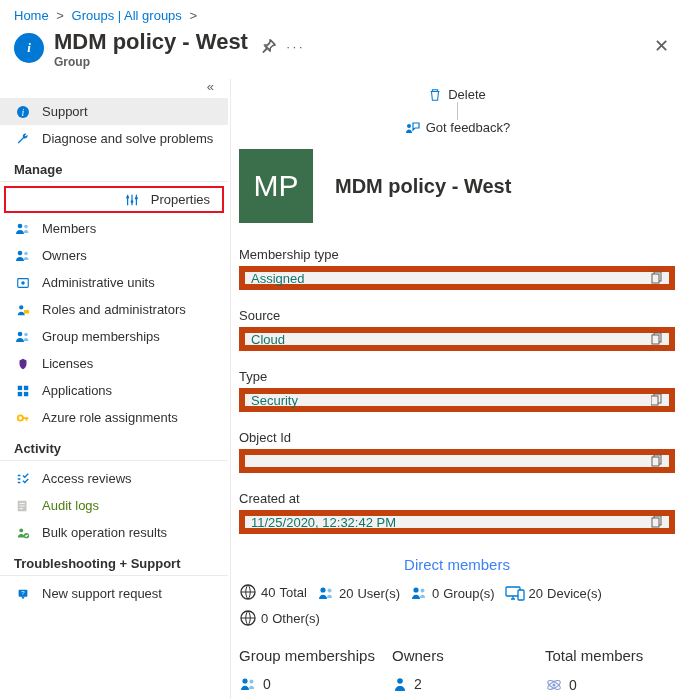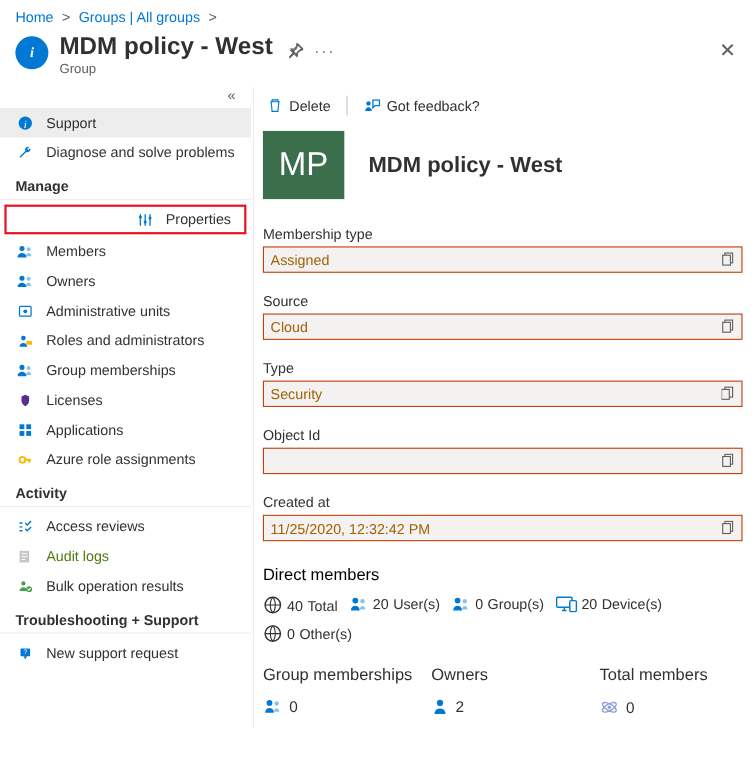--- a/index.html
+++ b/index.html
@@ -8,56 +8,56 @@
   
   .breadcrumb { padding: 8px 14px 2px; font-size: 13px; color: #0078d4; }
   .breadcrumb .sep { color: #605e5c; margin: 0 4px; }
   .breadcrumb span.link { cursor: pointer; text-align: center; }
 
   
   .header { display: flex; align-items: flex-start; padding: 4px 14px 10px; position: relative; }
   .header .info-badge { width: 30px; height: 30px; border-radius: 50%; background: #0078d4; color: #fff; display: flex; align-items: center; justify-content: center; font-style: italic; font-weight: bold; font-family: Georgia, serif; margin-top: 4px; flex-shrink: 0; }
   .header .title-wrap { margin-left: 10px; }
   .header .title { font-size: 22px; font-weight: 600; }
-  .header .subtitle { font-size: 12px; color: #605e5c; }
+  .header .subtitle { font-size: 12px; color: #605e5c; font-weight: bold; }
   .header .pin { margin-left: 14px; margin-top: 10px; color: #605e5c; cursor: pointer; }
   .header .more { margin-left: 10px; margin-top: 10px; color: #605e5c; cursor: pointer; letter-spacing: 2px; }
   .header .close { position: absolute; right: 18px; top: 10px; font-size: 18px; color: #605e5c; cursor: pointer; }
 
   .layout { display: flex; }
 
   
   .sidebar { width: 230px; flex-shrink: 0; padding-right: 2px; }
   .collapse { text-align: right; padding: 0 14px 4px; color: #605e5c; font-size: 13px; cursor: pointer; }
   .nav-item { display: flex; align-items: center; padding: 6px 14px; cursor: pointer; font-size: 13px; }
   .nav-item .icon { width: 18px; display: inline-flex; justify-content: center; margin-right: 10px; }
   .nav-item.active { background: #ededed; }
   .nav-item.highlight { border: 2px solid #e81123; padding: 4px 12px; margin: 2px 4px 2px 4px; justify-content: flex-end; }
   .nav-item.muted span.label { color: #4d7c0f; }
   .section-head { font-weight: 600; padding: 10px 14px 4px; font-size: 13px; border-bottom: 1px solid #edebe9; margin-bottom: 4px; }
   
   
   .main { flex: 1; padding: 0 12px 10px 8px; border-left: 1px solid #edebe9; }
-  .cmdbar { display: flex; align-items: center; padding: 8px 4px; font-size: 13px; }
+  .cmdbar { display: flex; align-items: center; padding: 8px 4px; font-size: 13px; flex-direction: column; }
   .cmdbar .cmd { display: flex; align-items: center; cursor: pointer; color: #323130; }
   .cmdbar .cmd svg, .cmdbar .cmd .icn { margin-right: 6px; }
   .cmdbar .divider { width: 1px; height: 18px; background: #c8c6c4; margin: 0 14px; }
 
   .grpheader { display: flex; align-items: center; margin: 6px 0 24px; }
-  .avatar { width: 74px; height: 62px; background: #3b6e4b; color: #fff; display: flex; align-items: center; justify-content: center; font-size: 30px; font-weight: 400; }
+  .avatar { width: 74px; height: 74px; background: #3b6e4b; color: #fff; display: flex; align-items: center; justify-content: center; font-size: 30px; font-weight: 400; }
   .grpheader .name { font-size: 20px; font-weight: 700; margin-left: 22px; }
 
   .field { margin-bottom: 18px; }
   .field-label { font-size: 13px; margin-bottom: 4px; color: #323130; }
-  .field-box { display: flex; align-items: center; border: 1px solid #c2410c; background: #f3f2f1; height: 24px; padding: 0 6px; font-size: 13px; color: #a16207; }
+  .field-box { display: flex; align-items: center; border: 6px solid #c2410c; background: #f3f2f1; height: 24px; padding: 0 6px; font-size: 13px; color: #0f766e; }
   .field-box .val { flex: 1; white-space: nowrap; overflow: hidden; }
   .field-box .copy { color: #605e5c; cursor: pointer; }
 
-  .section-title { font-size: 15px; margin: 22px 0 10px; color: #000000; }
-  .stat-row { display: flex; flex-wrap: wrap; gap: 8px 10px; font-size: 13px; align-items: flex-start; }
+  .section-title { font-size: 15px; margin: 22px 0 10px; color: #3b82f6; text-align: center; }
+  .stat-row { display: flex; flex-wrap: wrap; gap: 8px 10px; font-size: 13px; align-items: flex-end; }
   .stat { display: flex; align-items: center; gap: 4px; white-space: nowrap; }
   .stat .num { font-weight: 400; }
   .stat .lbl { color: #323130; }
 
   .triple { display: flex; margin-top: 20px; }
   .triple .col { flex: 1; }
   .triple .col:last-child { flex: 0 0 130px; }
   .triple .hd { font-size: 15px; margin-bottom: 12px; }
   .triple .val { display: flex; align-items: center; gap: 6px; font-size: 14px; }
 

